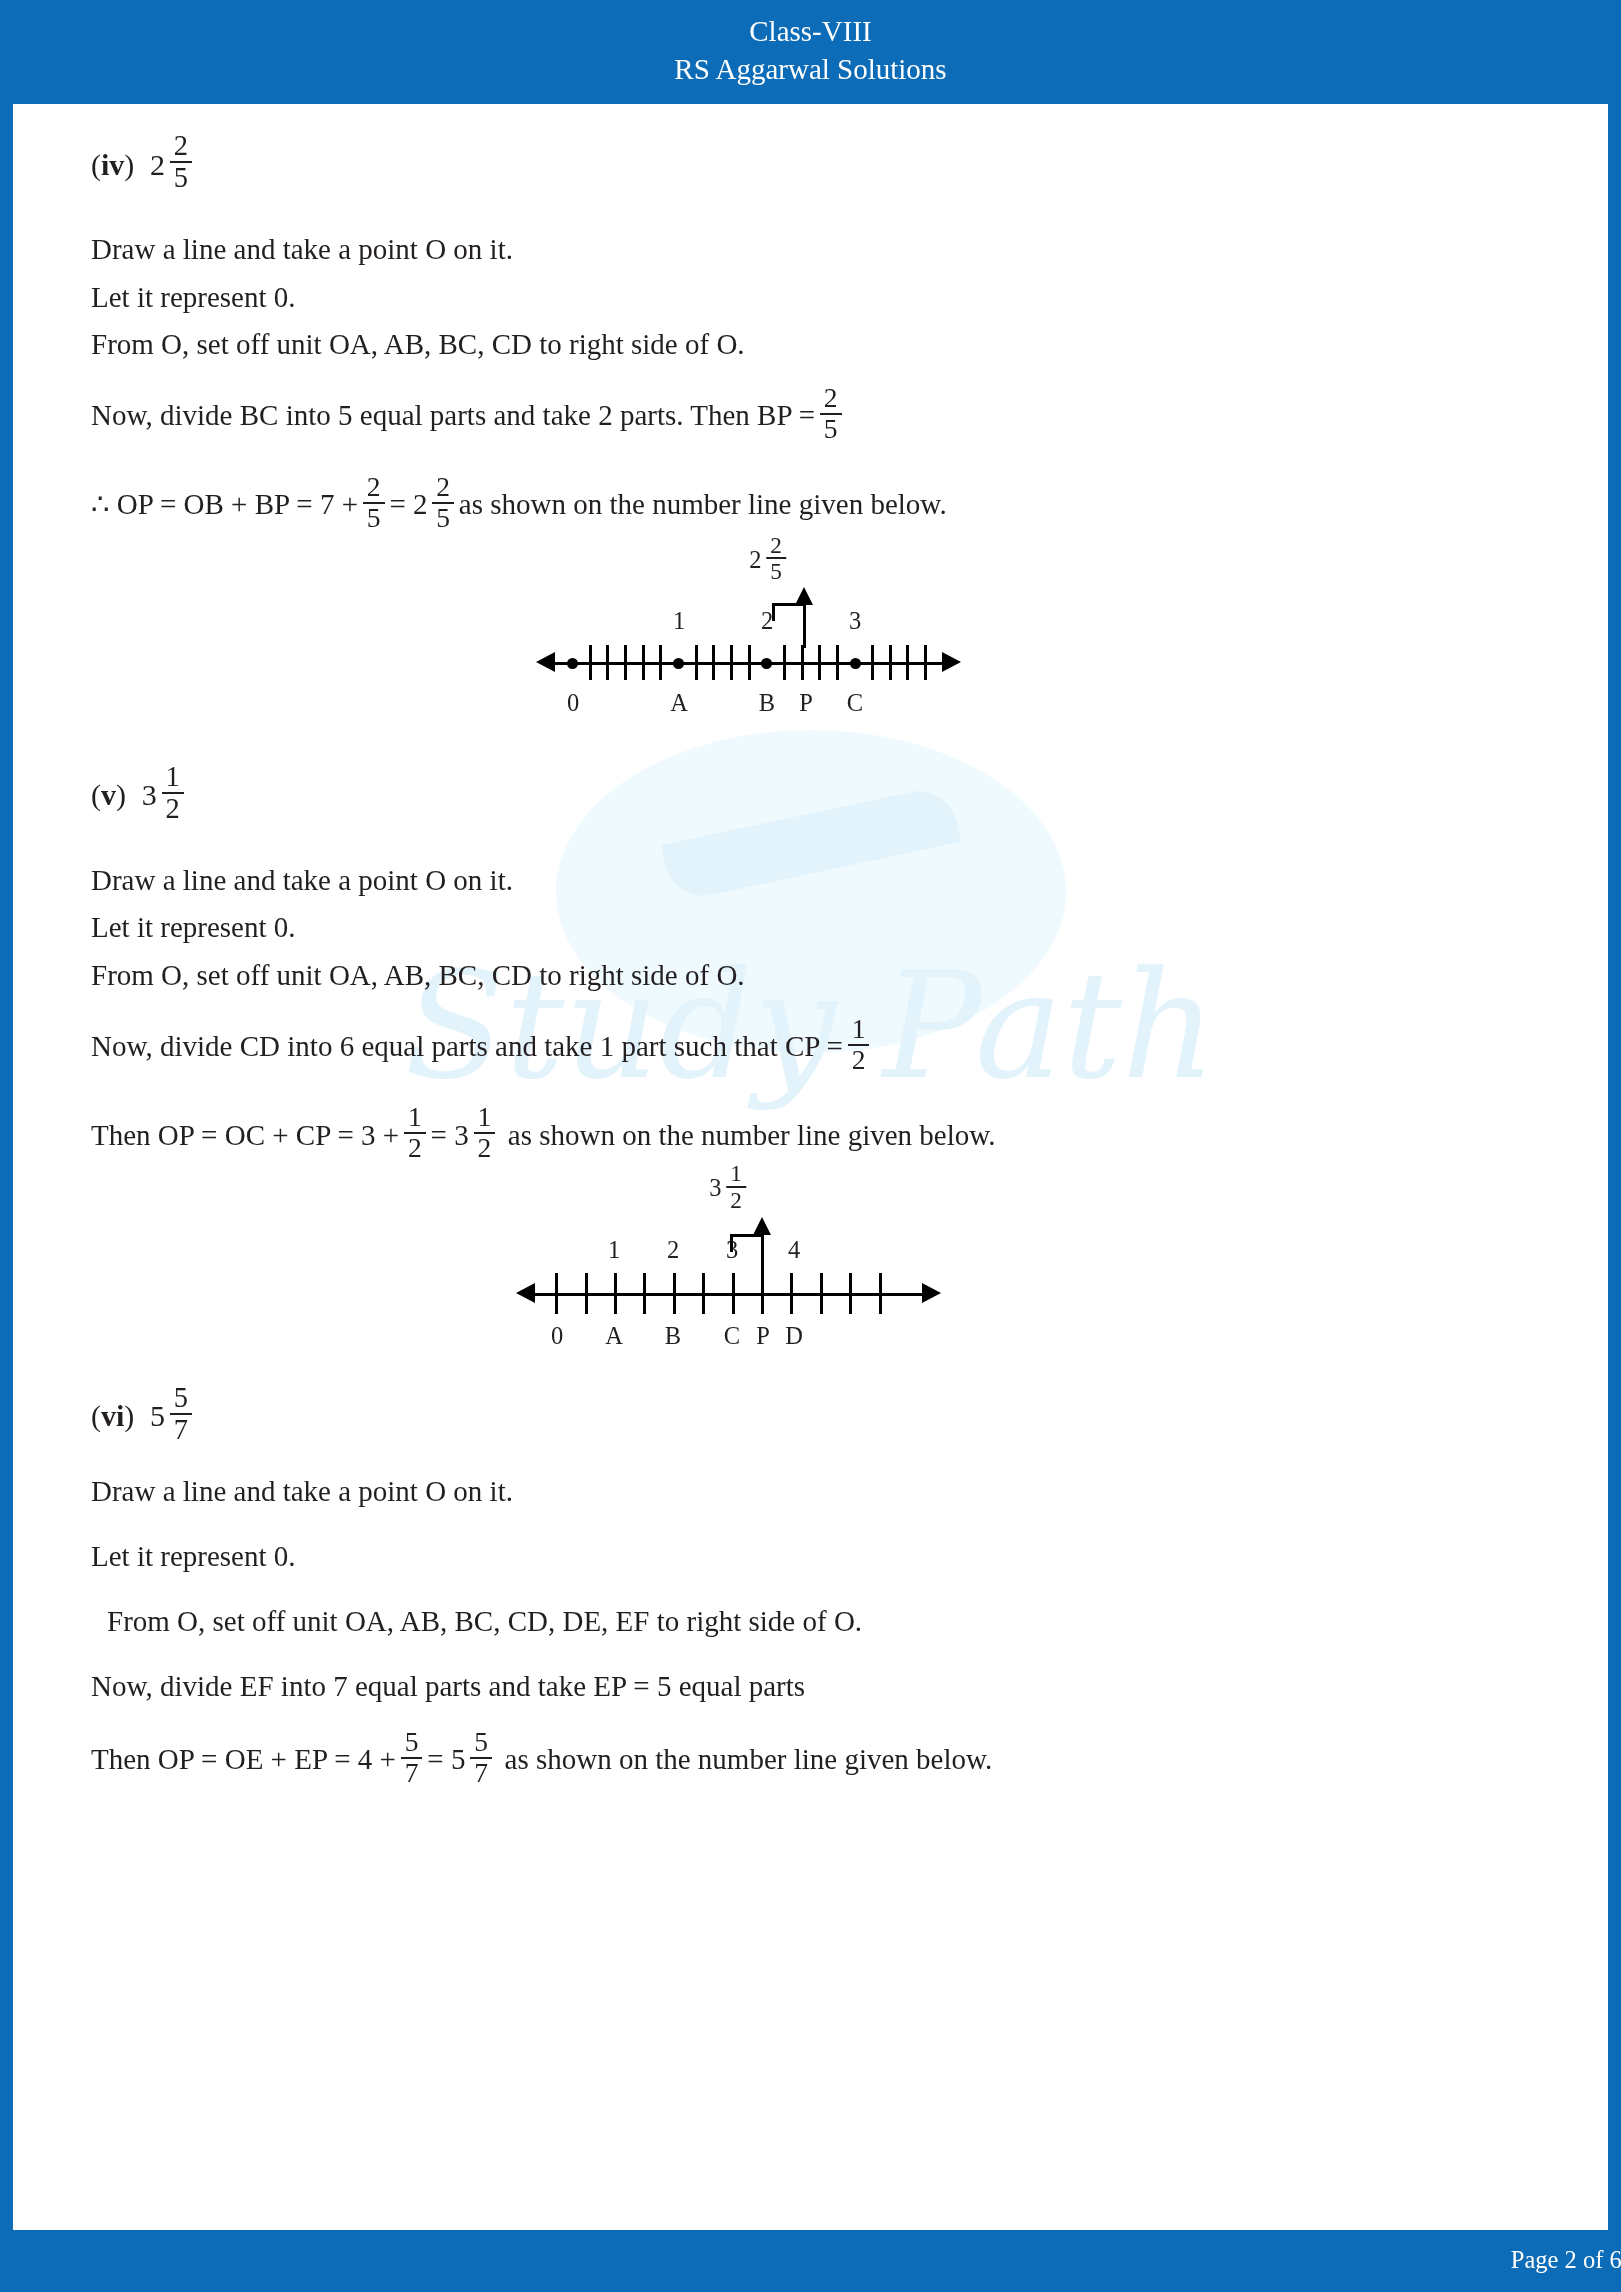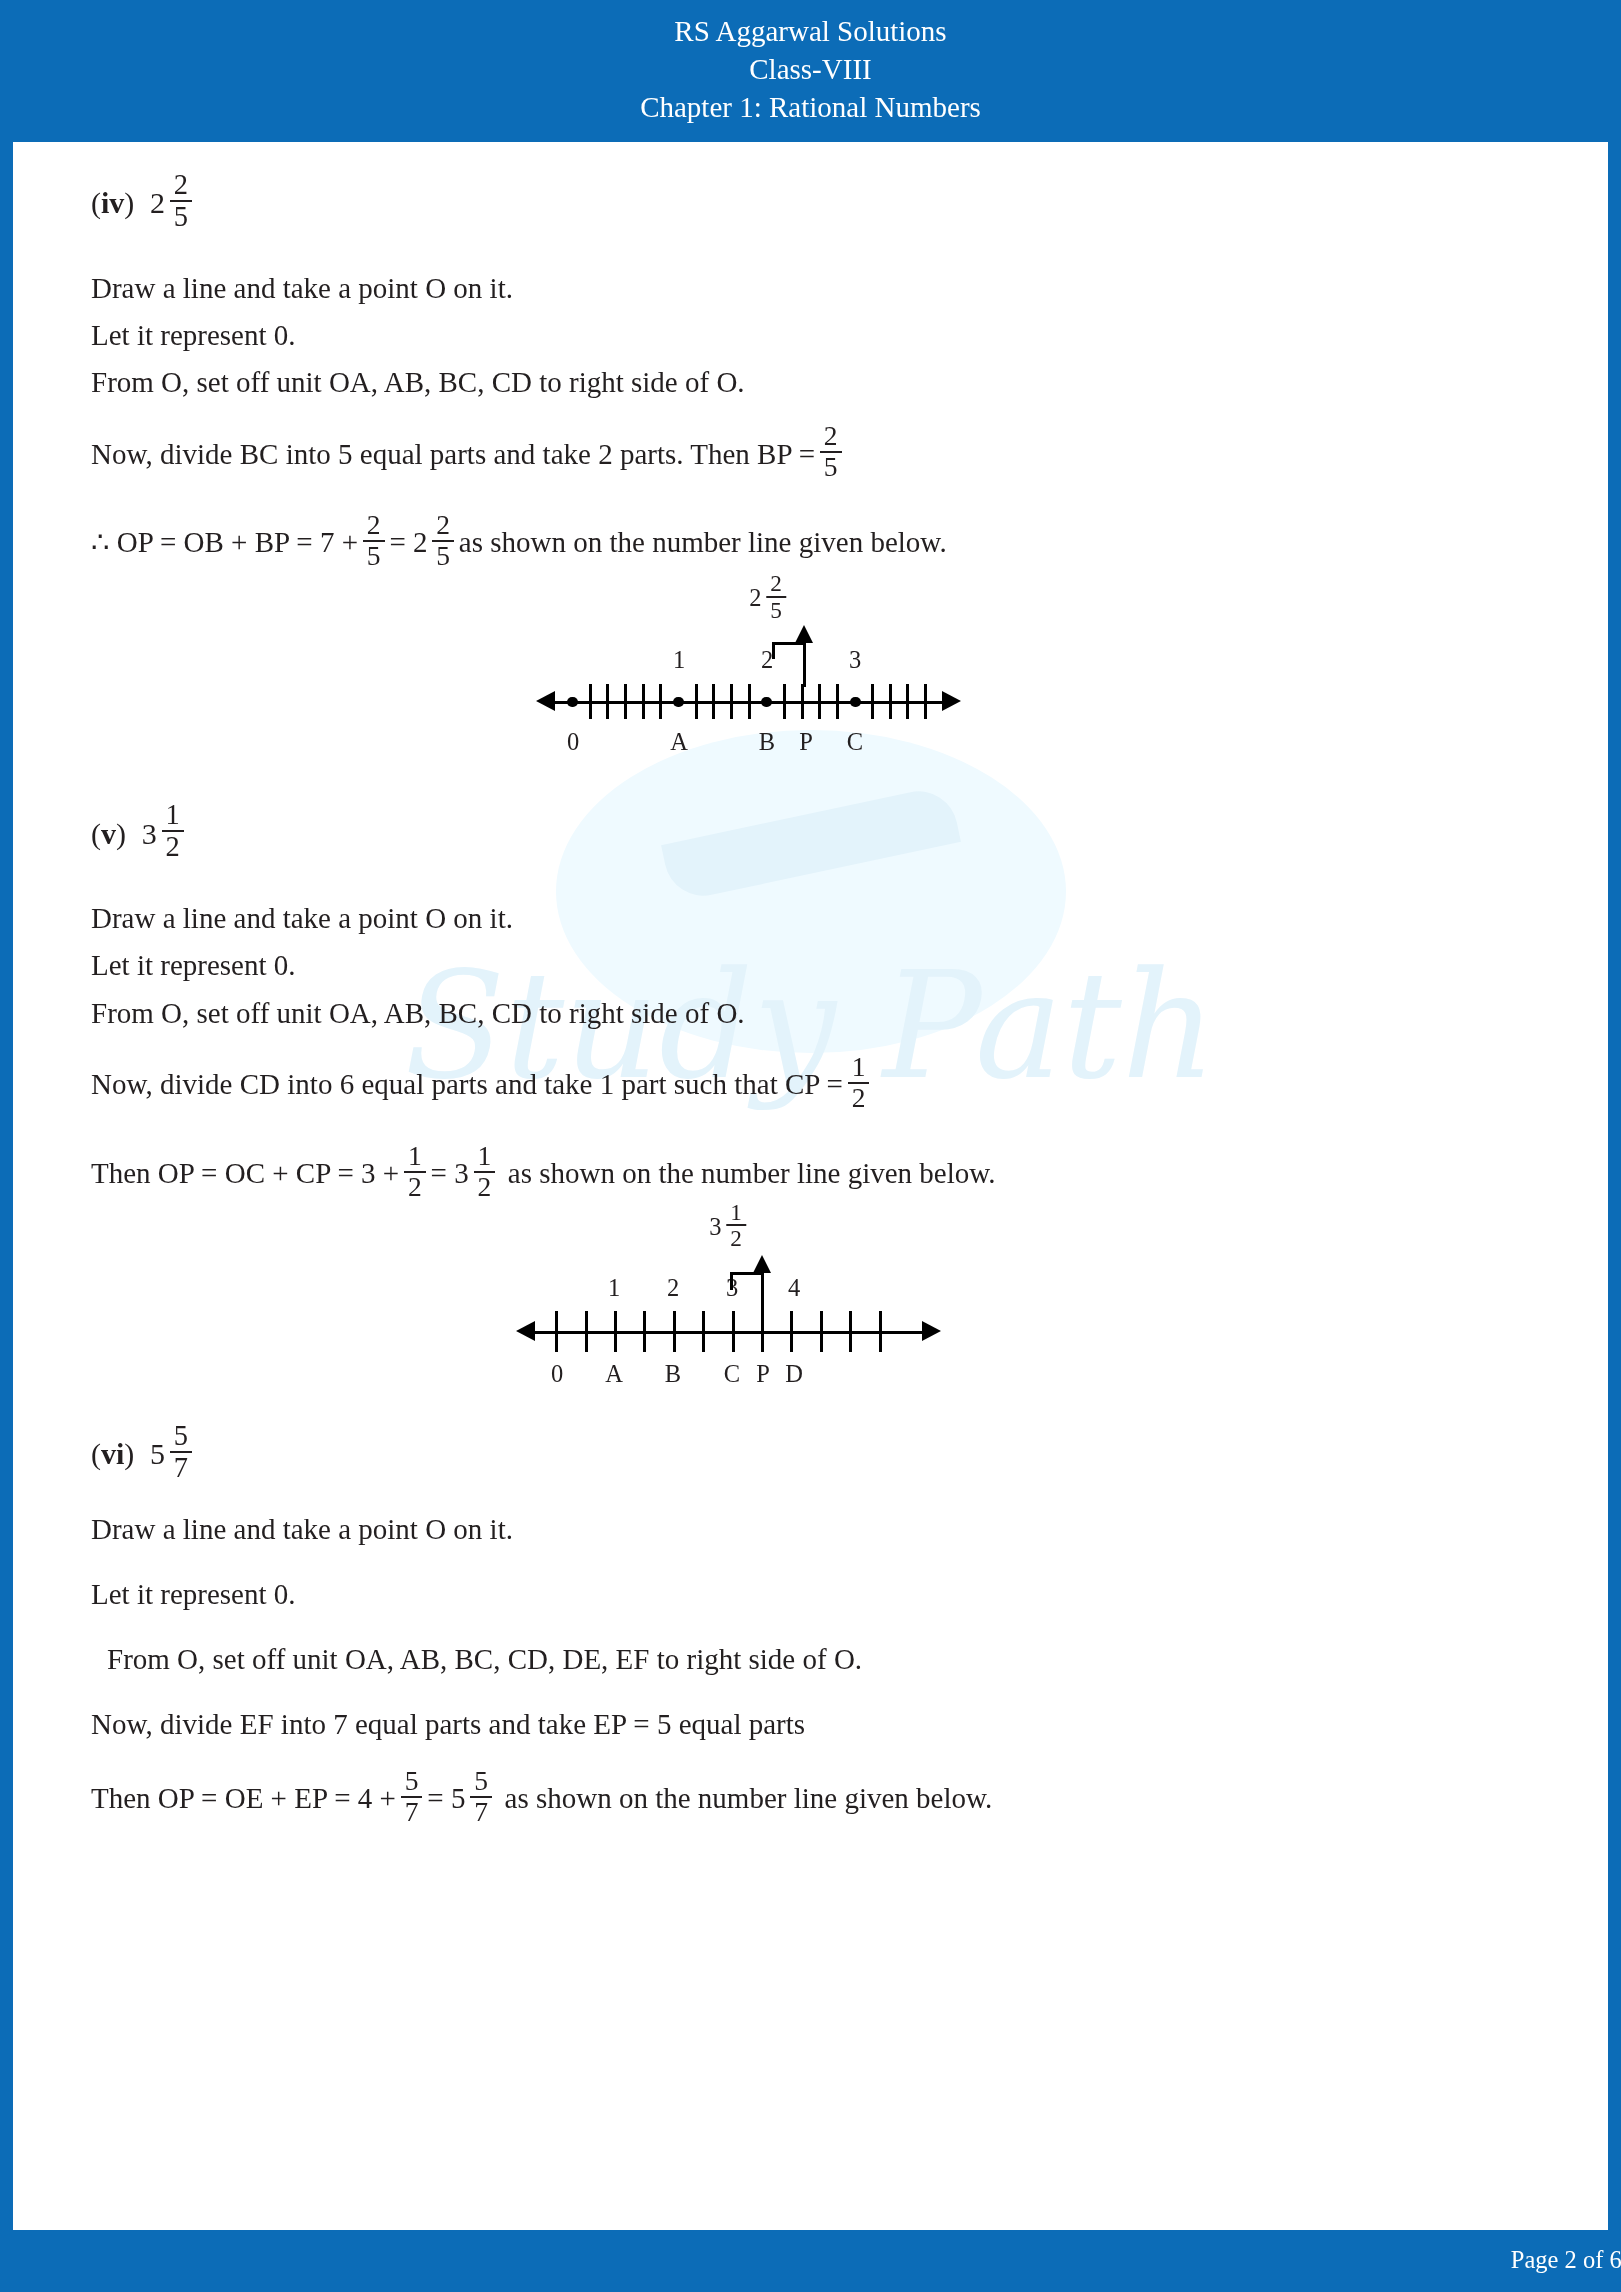--- a/index.html
+++ b/index.html
@@ -205,23 +205,22 @@
     background: #e3f3fb;
     border-radius: 0 39px 0 39px;
   }
 </style>
 </head>
 <body>
 
 <div class="page">
 
   <div class="header">
+    <div>Class-VIII</div>
     <div>RS Aggarwal Solutions</div>
-    <div>Class-VIII</div>
-    <div>Chapter 1: Rational Numbers</div>
   </div>
 
   <div class="watermark">
     <div class="ell"></div>
     <div class="swoosh"></div>
     <span>Study Path</span>
   </div>
 
   <div class="content">
 

